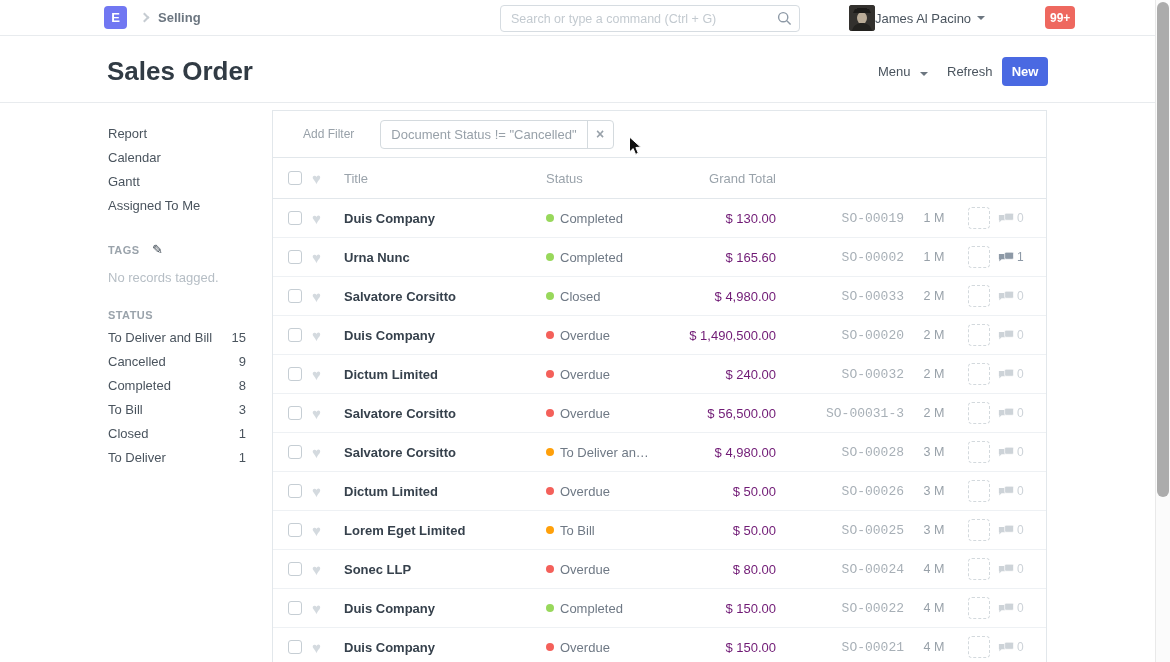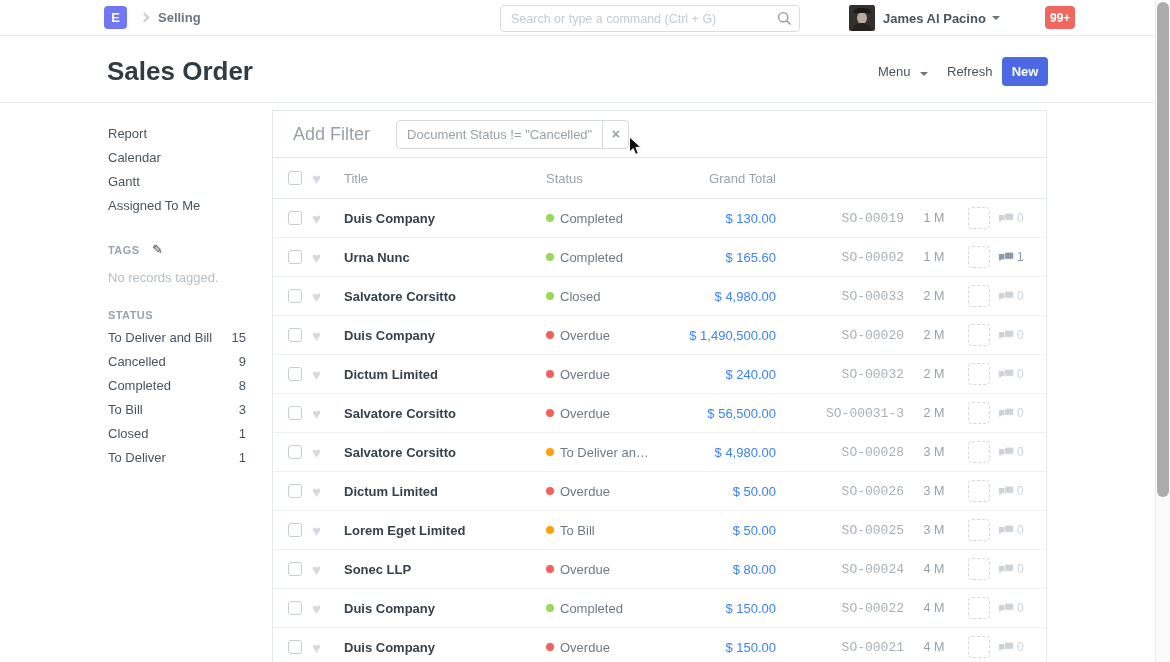--- a/index.html
+++ b/index.html
@@ -16,21 +16,21 @@
     transform:rotate(45deg); margin:0 10px 0 14px; }
   .crumb-label { font-size:13px; font-weight:bold; color:#6c7680; }
   .search-wrap { position:absolute; left:500px; top:5px; width:300px; height:27px; }
   .search-input { width:100%; height:100%; border:1px solid #d6dce1; border-radius:4px;
     padding:0 30px 0 10px; font-size:12.5px; color:#6c7680; background:#fff;
     font-family:"Liberation Sans", sans-serif; outline:none; }
   .search-input::placeholder { color:#c3cad0; }
   .search-icon { position:absolute; right:8px; top:6px; }
   .nav-user { position:absolute; left:849px; top:5px; display:flex; align-items:center; }
   .avatar { width:26px; height:26px; border-radius:3px; overflow:hidden; background:#3a3936; }
-  .user-name { font-size:13px; font-weight:bold; color:#4a545e; margin-left:8px; }
+  .user-name { font-size:13px; font-weight:normal; color:#4a545e; }
   .caret { display:inline-block; width:0; height:0; border-left:4px solid transparent;
     border-right:4px solid transparent; border-top:4px solid #6c7680; margin-left:6px; }
   .notif-badge { position:absolute; left:1017px; top:6px; min-width:30px; height:23px;
     background:#ee685f; border-radius:4px; color:#fff; font-size:12px; font-weight:bold;
     display:flex; align-items:center; justify-content:center; padding:0 5px;margin-left:28px; }
 
   
   .page-head { position:absolute; top:36px; left:0; width:1170px; height:67px;
     background:#fff; border-bottom:1px solid #e8ebee; }
   .page-title { position:absolute; left:107px; top:20px; font-size:26px; font-weight:bold; color:#313b44; }
@@ -50,41 +50,41 @@
   .status-sec { position:absolute; left:108px; top:307px; width:138px; }
   .status-list { margin-top:3px; }
   .status-row { display:flex; justify-content:space-between; font-size:13px; color:#4a545e;
     line-height:24px; cursor:pointer; }
 
   
   .list-card { position:absolute; left:272px; top:110px; width:775px;
     border:1px solid #e2e7eb; background:#fff; }
   .filter-row { height:47px; display:flex; align-items:center; padding-left:20px;
     border-bottom:1px solid #e2e7eb; }
-  .add-filter { font-size:18px; color:#98a1a9; cursor:pointer; }
+  .add-filter { font-size:12px; color:#98a1a9; cursor:pointer;margin-left:10px; }
   .filter-chip { display:flex; align-items:stretch; margin-left:26px; height:29px;
     border:1px solid #d4dade; border-radius:4px; background:#fff; }
   .chip-text { display:flex; align-items:center; padding:0 10px; font-size:13px; color:#98a1a9; }
   .chip-x { display:flex; align-items:center; justify-content:center; width:26px;
     border-left:1px solid #d4dade; color:#98a1a9; font-size:14px; font-weight:bold; cursor:pointer; }
 
   .thead { height:41px; display:flex; align-items:center; border-bottom:1px solid #e2e7eb;
     font-size:13px; color:#9aa3ab; }
   .row { height:39px; display:flex; align-items:center; border-bottom:1px solid #eef1f4; }
   .col-check { width:24px; margin-left:15px; }
   .cb { appearance:none; -webkit-appearance:none; width:14px; height:14px; border:1px solid #c6ced4;
     border-radius:3px; background:#fff; display:block; }
   .col-heart { width:32px; font-size:15px; color:#d4dadf; cursor:pointer; }
   .col-title { width:202px; font-size:13px; font-weight:bold; color:#36414c;
     white-space:nowrap; overflow:hidden; }
   .col-status { width:110px; display:flex; align-items:center; font-size:13px; color:#6f7985;
     white-space:nowrap; }
   .status-dot { width:8px; height:8px; border-radius:50%; margin-right:6px; flex:none; }
   .dot-green { background:#98d85b; } .dot-red { background:#f4605a; } .dot-orange { background:#ffa00a; }
-  .col-amount { width:120px; text-align:right; font-size:13px; color:#3b82f6; }
+  .col-amount { width:120px; text-align:right; font-size:13px; color:#701a75; }
   .col-so { width:128px; text-align:right; font-size:13px; color:#a8b0b7;font-family:Liberation Mono, monospace; }
   .col-age { width:60px; text-align:center; font-size:12.5px; color:#98a1a9; }
   .avatar-ph { width:22px; height:22px; border:1px dashed #d3d9dd; border-radius:4px; margin-left:4px; }
   .col-comment { flex:1; display:flex; align-items:center; margin-left:8px; color:#cdd3d8;
     font-size:12px; cursor:pointer; }
   .col-comment svg { margin-right:3px; }
   .col-comment.has-comments { color:#8d99a6; }
 
   
   .cursor { position:absolute; left:628px; top:136px; z-index:50; pointer-events:none; }

